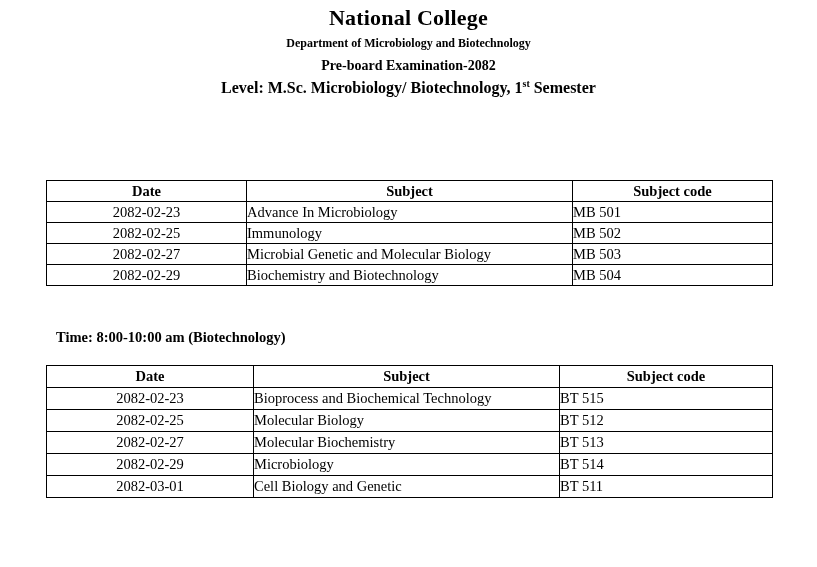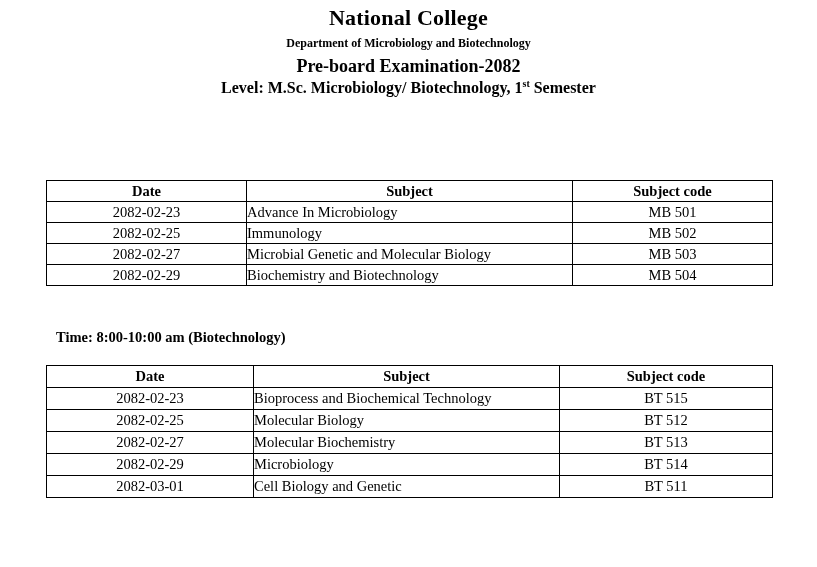--- a/index.html
+++ b/index.html
@@ -37,21 +37,21 @@
     font-weight: bold;
     line-height: 28px;
     letter-spacing: 0.2px;
   }
   .h-sub {
     font-size: 12px;
     font-weight: bold;
     line-height: 23px;
   }
   .h-sub2 {
-    font-size: 18px;
+    font-size: 14px;
     font-weight: bold;
     line-height: 22px;
   }
   .h-sub3 {
     font-size: 16px;
     font-weight: bold;
     line-height: 22px;
   }
   .sup {
     font-size: 0.62em;
@@ -84,21 +84,21 @@
     vertical-align: middle;
     overflow: hidden;
     white-space: nowrap;
   }
   .routine-table thead th {
     font-weight: bold;
     text-align: center;
   }
   .col-date   { text-align: center; }
   .col-subject{ text-align: left; padding-left: 8px; }
-  .col-code   { text-align: center; }
+  .col-code   { }
 
   #table-microbiology {
     left: 46px;
     top: 180px;
     width: 723px;
   }
   #table-microbiology tr { height: 21px; }
   #table-microbiology .col-date    { width: 199px; }
   #table-microbiology .col-subject { width: 325px; }
   #table-microbiology .col-code    { width: 199px; }

